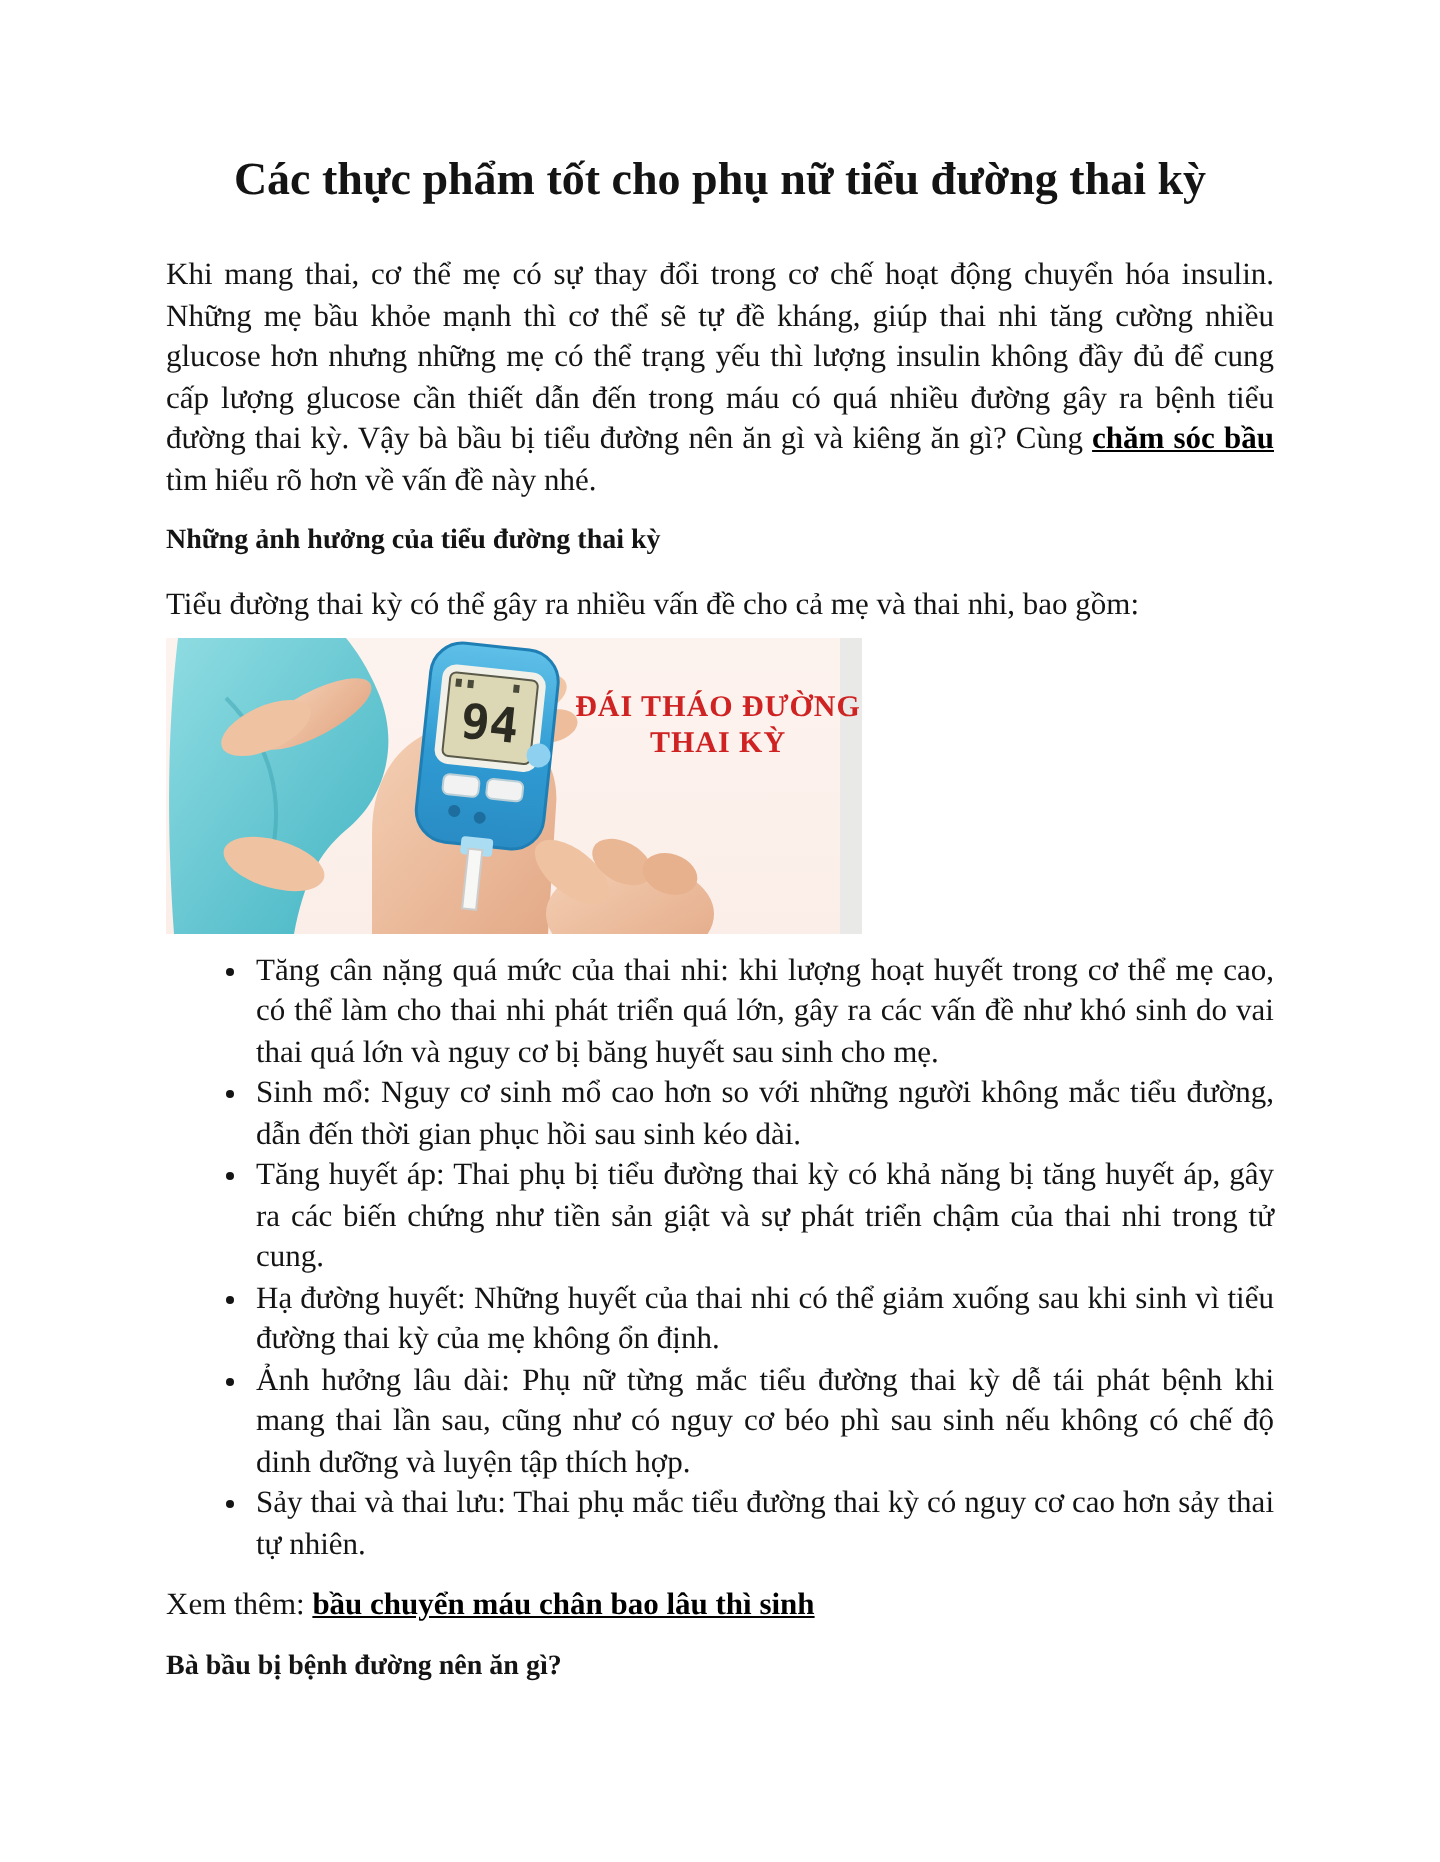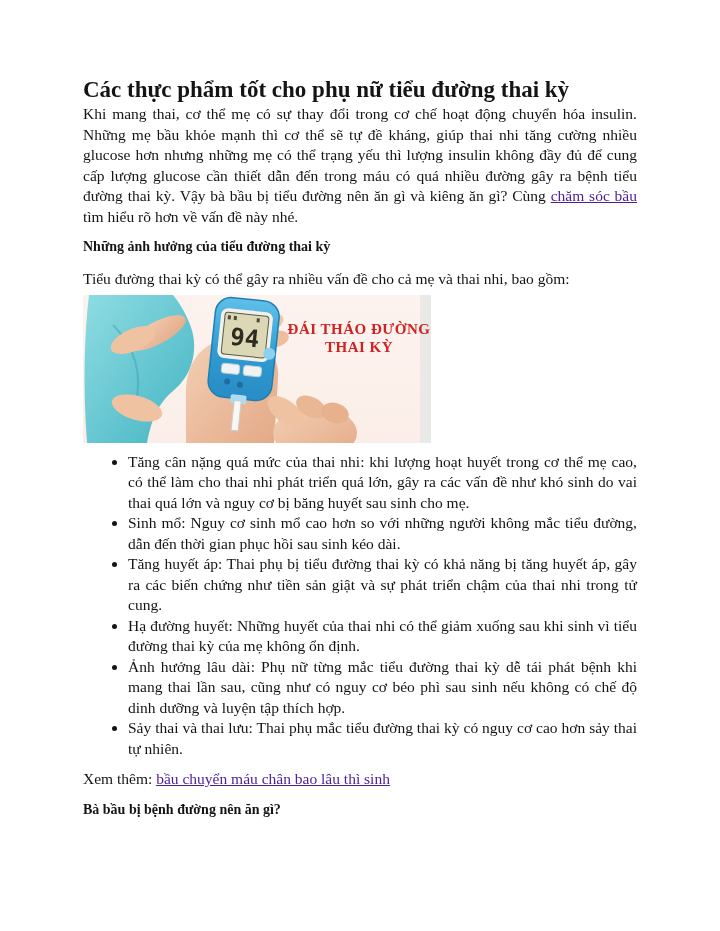--- a/index.html
+++ b/index.html
@@ -7,22 +7,22 @@
     width: 720px; height: 931px;
     background: #ffffff;
     overflow: hidden;
     font-family: "Liberation Serif", "DejaVu Serif", serif;
     color: #141414;
   }
   .page { padding: 76px 83px 0 83px; }
 
   h1.doc-title {
     font-size: 23px; line-height: 28px;
-    font-weight: 700; text-align: left;
-    margin: 0 0 0 0;
+    font-weight: 700; text-align: center;
+    margin: 0 0 24px 0;
   }
   .body-text {
     font-size: 15.5px; line-height: 20.5px;
     text-align: justify; margin: 0;
   }
   p.intro-para { margin: 0 0 4px 0; }
   h2.doc-h2 {
     font-size: 14px; line-height: 26px;
     font-weight: 700; margin: 7px 0 9px 0;
   }
@@ -38,22 +38,22 @@
     padding: 0 0 0 45px;
   }
   ul.effects-list li {
     font-size: 15.5px; line-height: 20.5px;
     text-align: justify;
   }
 
   p.see-more-para { margin: 0 0 5px 0; }
 
   a.doc-link {
-    color: #4c1d95;
-    font-weight: 400;
+    color: #000000;
+    font-weight: 700;
     text-decoration: underline;
     cursor: pointer;
   }
   h2.doc-h2.last { margin-bottom: 0; }
 </style>
 </head>
 <body>
 
 <div class="page">
 

